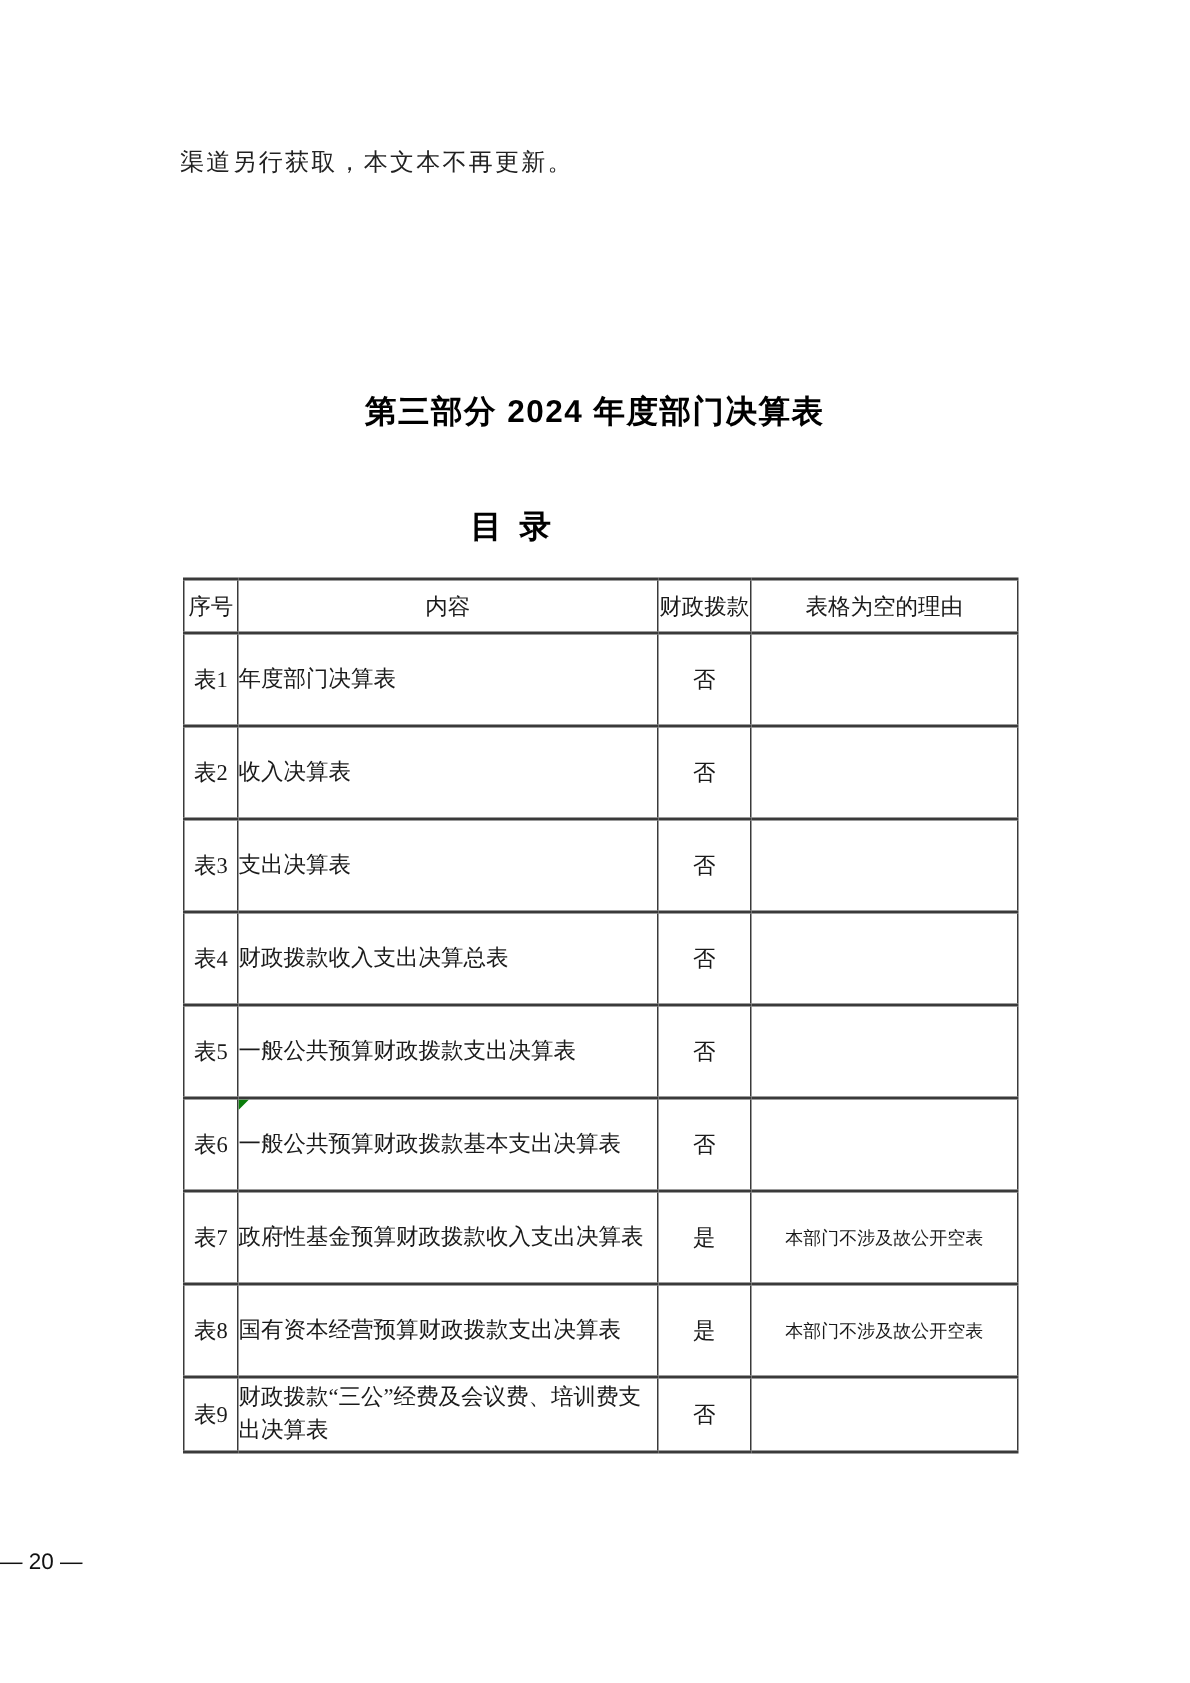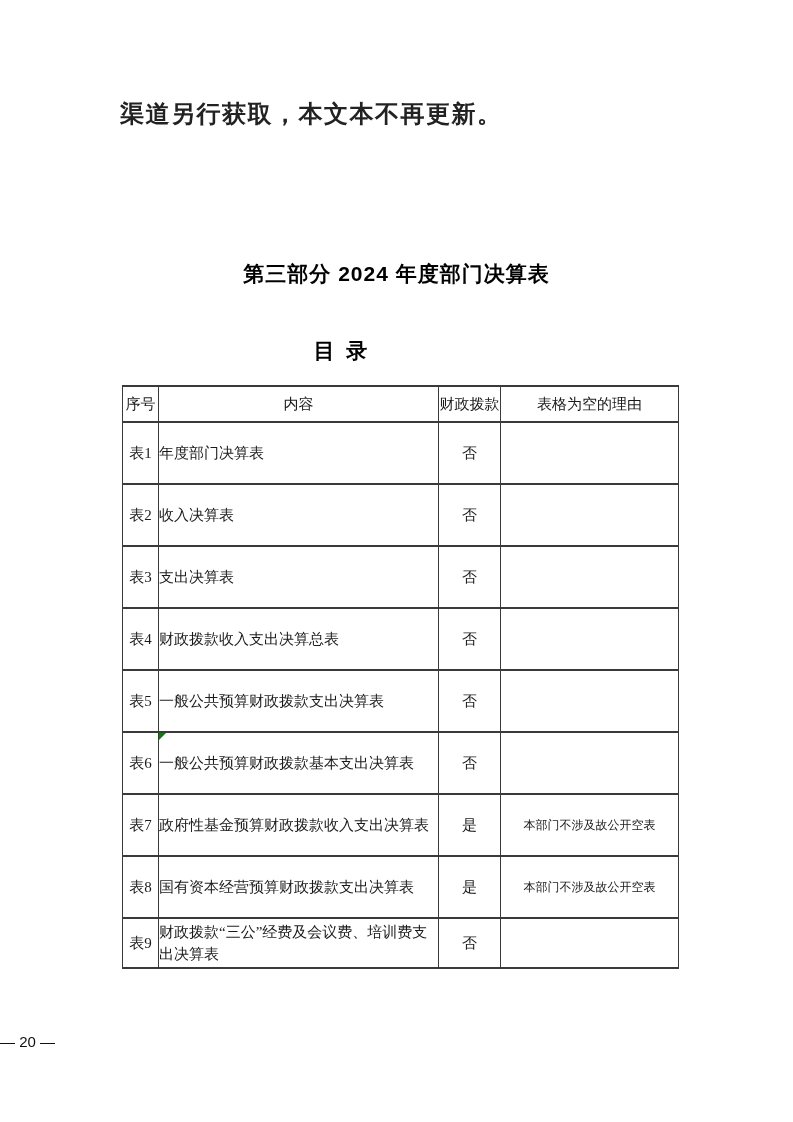--- a/index.html
+++ b/index.html
@@ -9,25 +9,24 @@
     height: 1122px;
     background: #ffffff;
     font-family: "Liberation Serif", serif;
     color: #1a1a1a;
     overflow: hidden;
   }
   .intro-text {
     position: absolute;
     left: 120px;
     top: 98px;
-    font-size: 24px;
+    font-size: 16px;
     letter-spacing: 1.5px;
     color: #222222;
     white-space: pre;
-    font-weight: bold;
   }
   .section-title {
     position: absolute;
     left: 0;
     top: 260px;
     width: 793px;
     text-align: center;
     font-family: "Liberation Sans", sans-serif;
     font-weight: bold;
     font-size: 21px;

